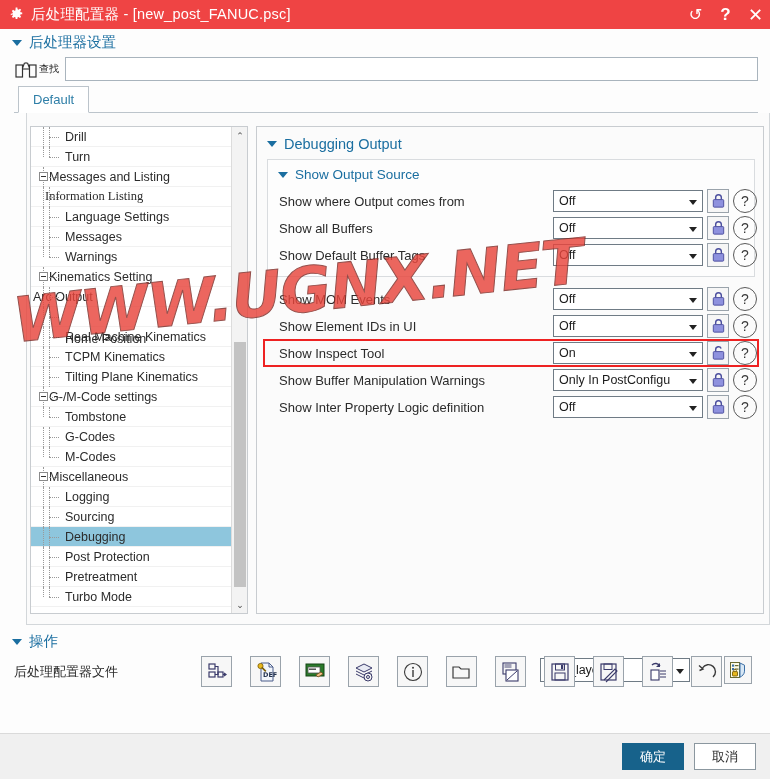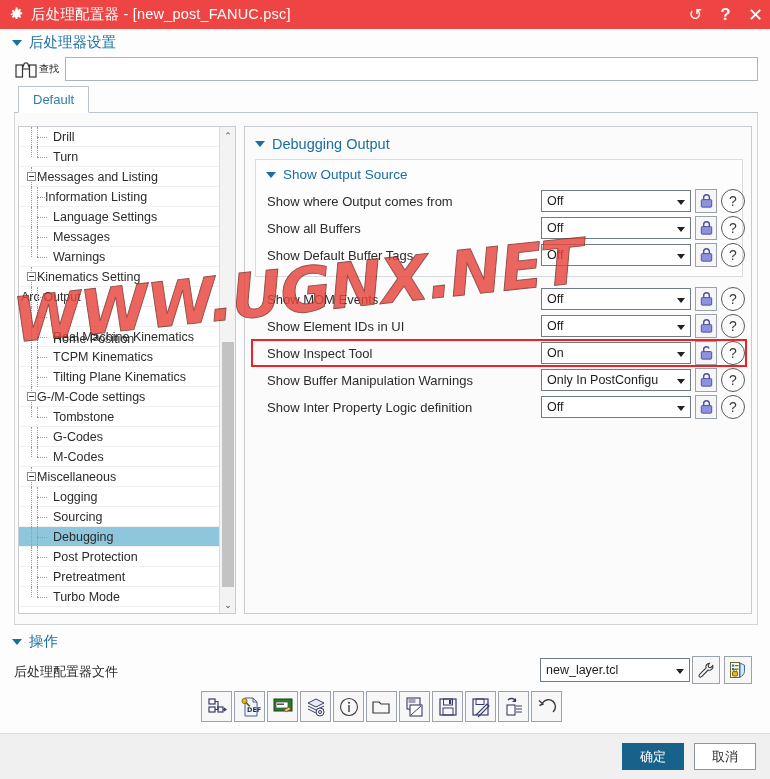--- a/index.html
+++ b/index.html
@@ -94,21 +94,21 @@
     font-size: 13px; color: #2f7fa8;
     cursor: pointer;
   }
   .tab-underline {
     position: absolute; left: 0; bottom: 0; width: 744px;
     border-bottom: 1px solid #bcc4cb;
   }
 
   
   .content {
-    position: absolute; left: 14px; top: 113px;
+    position: absolute; left: 26px; top: 113px;
     width: 744px; height: 512px;
     border: 1px solid #d3d7da; border-top: none;
     background: #fbfbfb;
   }
 
   
   .tree-wrap {
     position: absolute; left: 3px; top: 13px;
     width: 218px; height: 488px;
     border: 1px solid #c8ccd0; background: #ffffff;
@@ -246,22 +246,22 @@
     border-top: 5px solid #222;
   }
   .sq-btn {
     position: absolute; top: 656px;
     width: 28px; height: 28px;
     border: 1px solid #9aa3ab; background: #f7f7f7;
     display: flex; align-items: center; justify-content: center;
     cursor: pointer;
   }
   .toolbar {
-    position: absolute; left: 201px; top: 691px;
-    display: flex; gap: 2px;
+    position: absolute; left: 201px; top: 656px;
+    display: flex; gap: 18px;
   }
   .tool-btn {
     width: 31px; height: 31px;
     border: 1px solid #9aa3ab; background: #f7f7f7;
     display: flex; align-items: center; justify-content: center;
     cursor: pointer;
   }
 
   
   .bottombar {
@@ -362,21 +362,21 @@
           <div class="tree-row">
             <span class="guide" style="left: 12px;"></span>
             <span class="expander" style="left: 8px;"></span>
             <span class="elbow" style="left: 18px;"></span>
             <span class="lbl" style="margin-left: 16px;">Messages and Listing</span>
           </div>
           <div class="tree-row">
             <span class="guide" style="left: 12px;"></span>
             <span class="elbow" style="left: 18px;"></span>
             <span class="guide" style="left: 18px;"></span>
-            <span class="lbl" style="margin-left: 24px;">Information Listing</span>
+            <span class="lbl" style="margin-left: 12px; font-family: Liberation Serif, serif;">Information Listing</span>
           </div>
           <div class="tree-row">
             <span class="guide" style="left: 12px;"></span>
             <span class="elbow" style="left: 18px;"></span>
             <span class="guide" style="left: 18px;"></span>
             <span class="lbl" style="margin-left: 32px;">Language Settings</span>
           </div>
           <div class="tree-row">
             <span class="guide" style="left: 12px;"></span>
             <span class="elbow" style="left: 18px;"></span>

